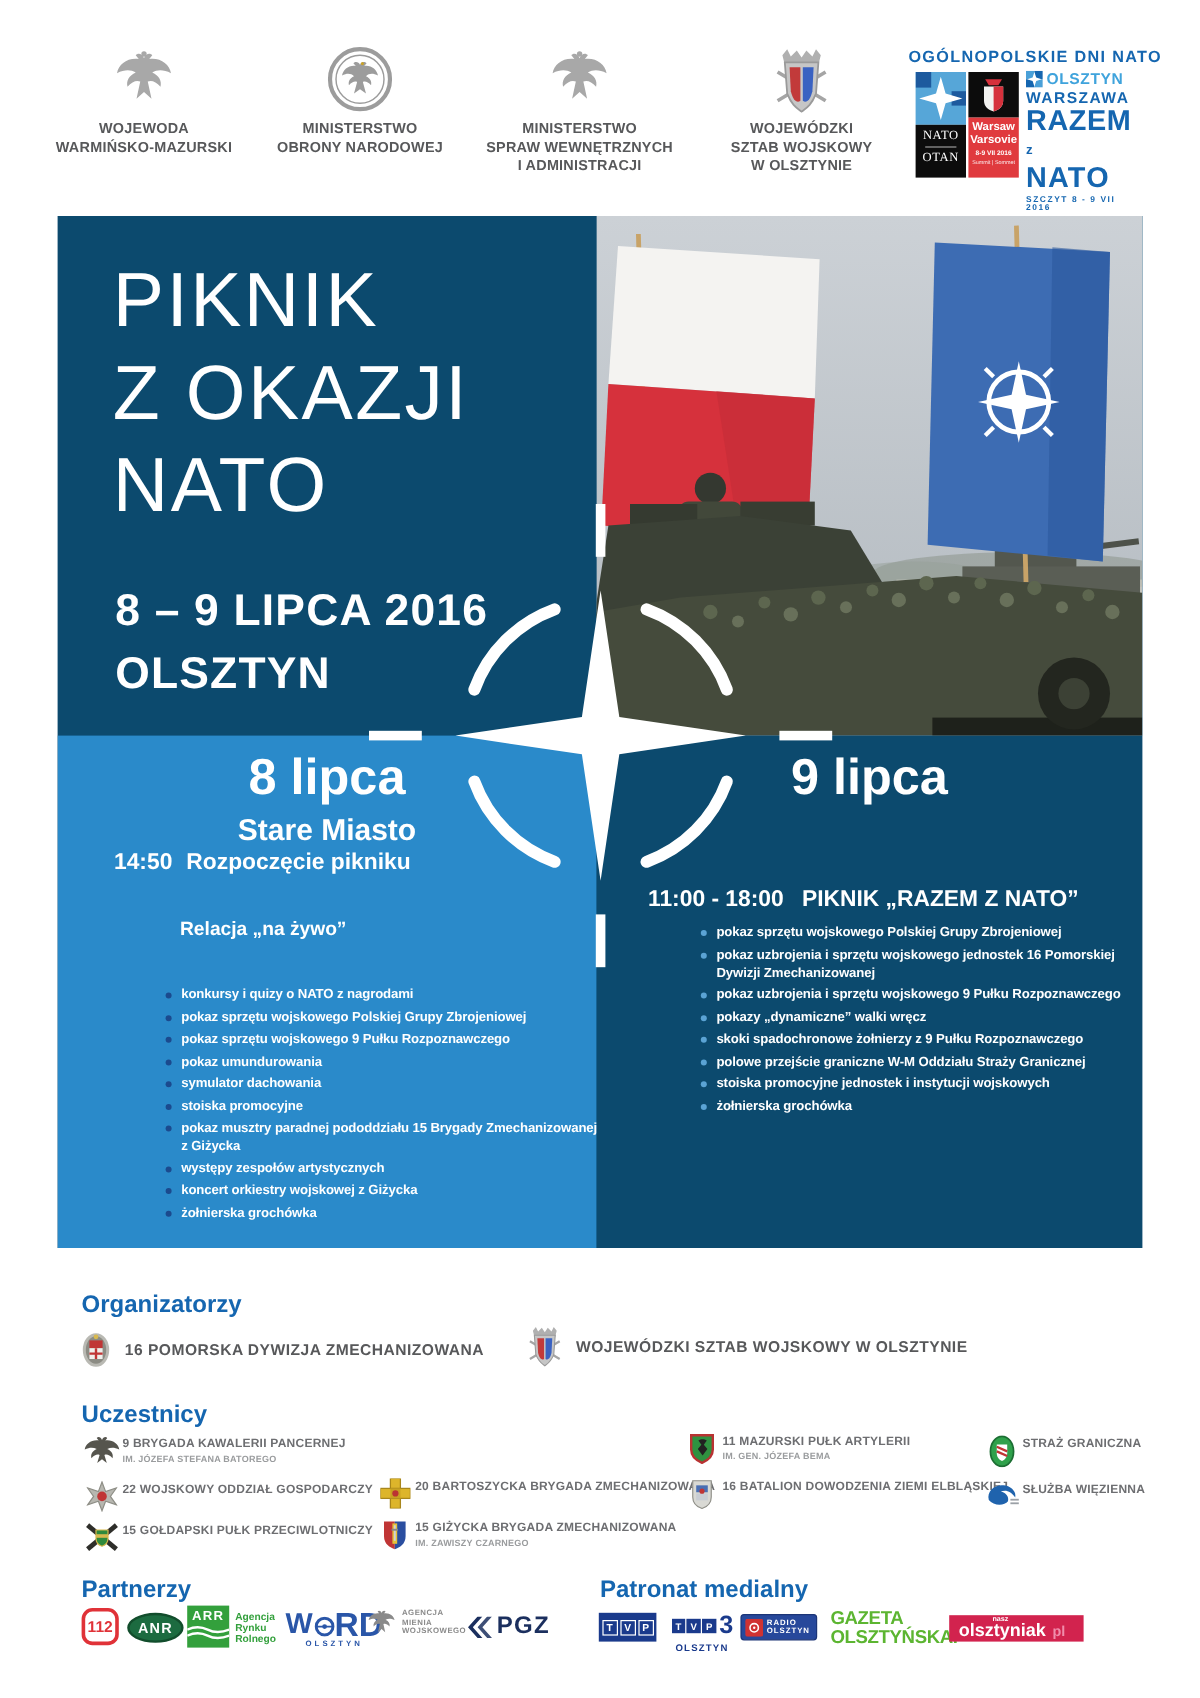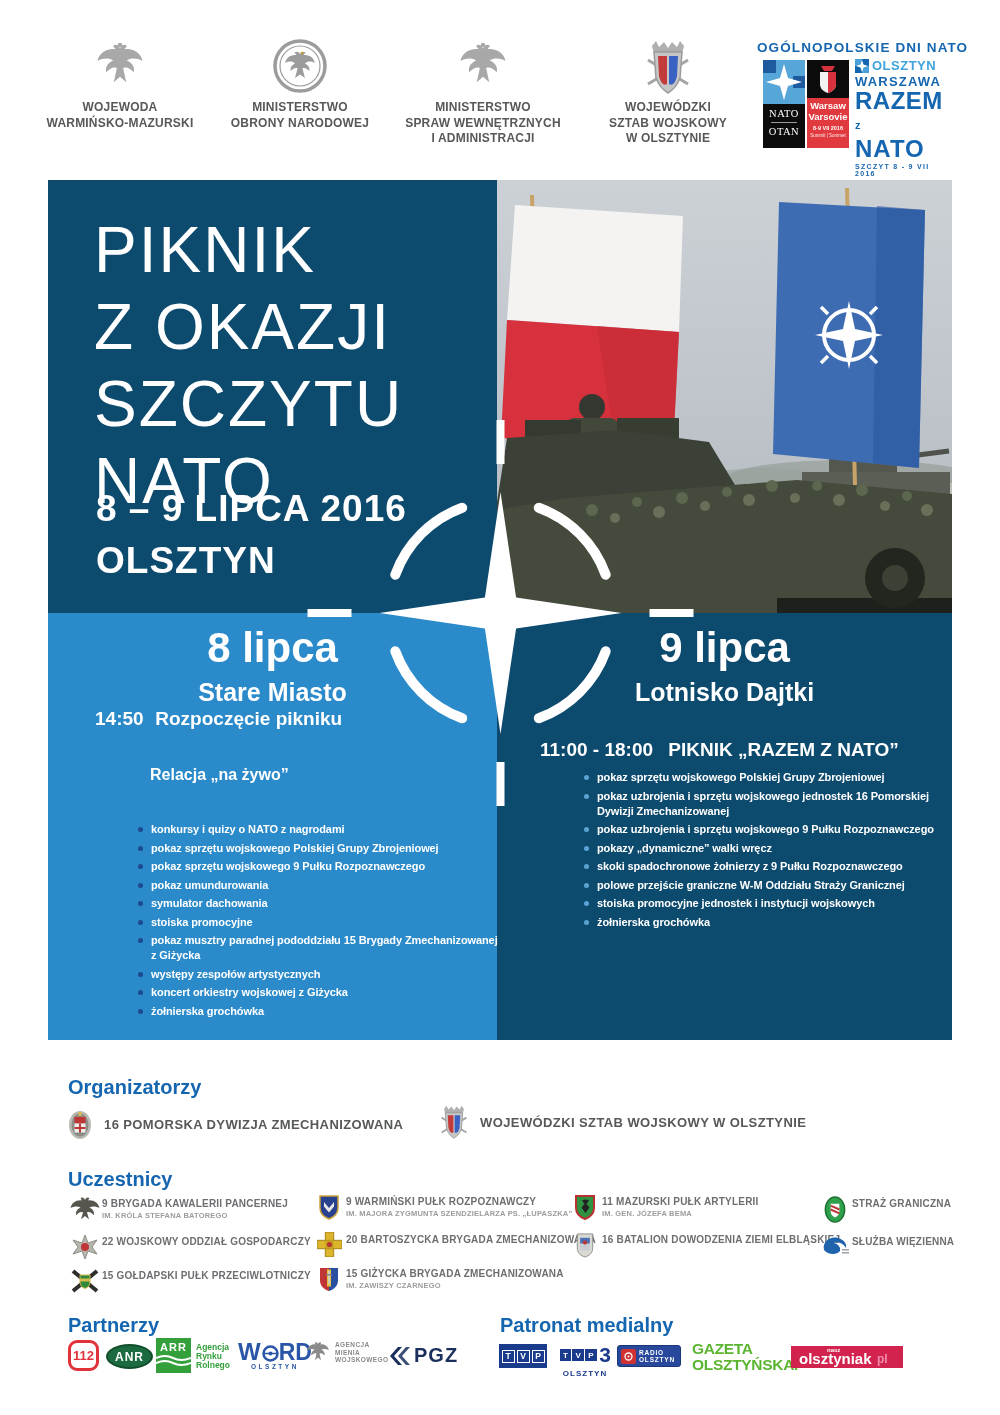--- a/index.html
+++ b/index.html
@@ -268,21 +268,20 @@
         <path d="M 490.8 327.8 A 112 112 0 0 1 557.7 394.7"></path>
         <path d="M 557.7 471.3 A 112 112 0 0 1 490.8 538.2"></path>
         <path d="M 414.2 538.2 A 112 112 0 0 1 347.3 471.3"></path>
         <path d="M 347.3 394.7 A 112 112 0 0 1 414.2 327.8"></path>
       </g>
     </svg>
 
     <div class="abs" style="left:46px;top:32px">
       <div class="title-line">PIKNIK</div>
       <div class="title-line">Z OKAZJI</div>
-      <div class="title-line">SZCZYTU</div>
       <div class="title-line">NATO</div>
     </div>
     <div class="abs hero-date" style="left:48px;top:308px">8 – 9 LIPCA 2016</div>
     <div class="abs hero-date" style="left:48px;top:360px">OLSZTYN</div>
 
     <div class="abs day-head" style="left:0;top:444px;width:449px">8 lipca</div>
     <div class="abs day-place" style="left:0;top:498px;width:449px">Stare Miasto</div>
 
     <div class="abs sched" style="left:47px;top:528px">
       <span class="t">14:50</span>
@@ -328,21 +327,20 @@
           <span class="dot"></span>
           <span class="tx">koncert orkiestry wojskowej z Giżycka</span>
         </div>
       <div class="bul">
           <span class="dot"></span>
           <span class="tx">żołnierska grochówka</span>
         </div>
     </div>
 
     <div class="abs day-head" style="left:449px;top:444px;width:455px">9 lipca</div>
-    <div class="abs day-place" style="left:449px;top:498px;width:455px">Lotnisko Dajtki</div>
 
     <div class="abs sched" style="left:492px;top:559px">
       <span>11:00 - 18:00</span>
       <span style="margin-left:10px">PIKNIK „RAZEM Z NATO”</span>
     </div>
 
     <div class="abs d2" style="left:536px;top:590px;width:360px">
       <div class="bul">
           <span class="dot"></span>
           <span class="tx">pokaz sprzętu wojskowego Polskiej Grupy Zbrojeniowej</span>
@@ -407,33 +405,21 @@
   <div class="abs sec-head" style="left:68px;top:1168px">Uczestnicy</div>
 
   <div class="pt" style="left:68px;top:1198px">
     <span class="pt-icon">
         <svg width="34" height="24" viewBox="0 0 40 30">
           <path fill="#56554e" d="M20 5 C19 2 16 1 14.5 3 L16.5 5.5 C9 4.5 3 9 2 15 C7 12.5 11 12.5 14.5 14.5 C10 16.5 8 20 9 24 C12 20.5 15 19.5 17.5 20.5 L15 29 L20 25 L25 29 L22.5 20.5 C25 19.5 28 20.5 31 24 C32 20 30 16.5 25.5 14.5 C29 12.5 33 12.5 38 15 C37 9 31 4.5 23.5 5.5 L25.5 3 C24 1 21 2 20 5 Z"></path>
         </svg>
       </span>
     <div>
       <div class="pt-name">9 BRYGADA KAWALERII PANCERNEJ</div>
-      <div class="pt-sub">IM. KRÓLA STEFANA BATOREGO</div>
-    </div>
-  </div>
-  <div class="pt" style="left:312px;top:1196px">
-    <span class="pt-icon">
-        <svg width="22" height="27" viewBox="0 0 22 26">
-          <path d="M2 1.5 h18 v12 c0 6-4 9-9 11 -5-2-9-5-9-11 Z" fill="#27418f" stroke="#caa13c" stroke-width="1.5"></path>
-          <path d="M6 7.5 l5 6 5-6 v4.5 l-5 6 -5-6 Z" fill="#e8e8e8"></path>
-        </svg>
-      </span>
-    <div>
-      <div class="pt-name">9 WARMIŃSKI PUŁK ROZPOZNAWCZY</div>
-      <div class="pt-sub">IM. MAJORA ZYGMUNTA SZENDZIELARZA PS. „ŁUPASZKA”</div>
+      <div class="pt-sub">IM. JÓZEFA STEFANA BATOREGO</div>
     </div>
   </div>
   <div class="pt" style="left:568px;top:1196px">
     <span class="pt-icon">
         <svg width="22" height="27" viewBox="0 0 22 26">
           <path d="M2 1.5 h18 v12 c0 6-4 9-9 11 -5-2-9-5-9-11 Z" fill="#2f9240" stroke="#b93232" stroke-width="2"></path>
           <path d="M8 6 C10 4.5 13 4.5 15 6 L12.5 9.5 L15.5 13 L11.5 18.5 L7.5 13 L10.5 9.5 Z" fill="#222"></path>
         </svg>
       </span>
     <div>
@@ -557,21 +543,21 @@
     <div>Rolnego</div>
   </div>
   <div class="word" style="left:238px;top:1338px">
     <div style="display:flex;align-items:center">
       <span style="font-size:24px">W</span>
       <svg width="17" height="17" viewBox="0 0 17 17" style="margin:2px 0 0 1px">
           <circle cx="8.5" cy="8.5" r="7" fill="none" stroke="#2a56a8" stroke-width="2.5"></circle>
           <circle cx="8.5" cy="8.5" r="2" fill="#2a56a8"></circle>
           <line x1="2" y1="8.5" x2="15" y2="8.5" stroke="#2a56a8" stroke-width="1.5"></line>
         </svg>
-      <span style="font-size:23px">RD</span>
+      <span style="font-size:28px">RD</span>
     </div>
     <div style="font-size:6.5px;letter-spacing:2.5px;margin-top:-3px;text-align:center">OLSZTYN</div>
   </div>
   <div class="abs" style="left:306px;top:1340px;display:flex;align-items:center">
     <svg width="24" height="25" viewBox="0 0 40 40" style="margin-right:5px">
         <path fill="#8a8a8a" d="M20 6 C19 3 16 2 14.5 4 L16.5 6.5 C9 5.5 3 10 2 16 C7 13.5 11 13.5 14.5 15.5 C10 17.5 8 21 9 25 C12 21.5 15 20.5 17.5 21.5 L15 33 L20 28.5 L25 33 L22.5 21.5 C25 20.5 28 21.5 31 25 C32 21 30 17.5 25.5 15.5 C29 13.5 33 13.5 38 16 C37 10 31 5.5 23.5 6.5 L25.5 4 C24 2 21 3 20 6 Z"></path>
       </svg>
     <div class="amw-desc">
       <div>AGENCJA</div>
       <div>MIENIA</div>

